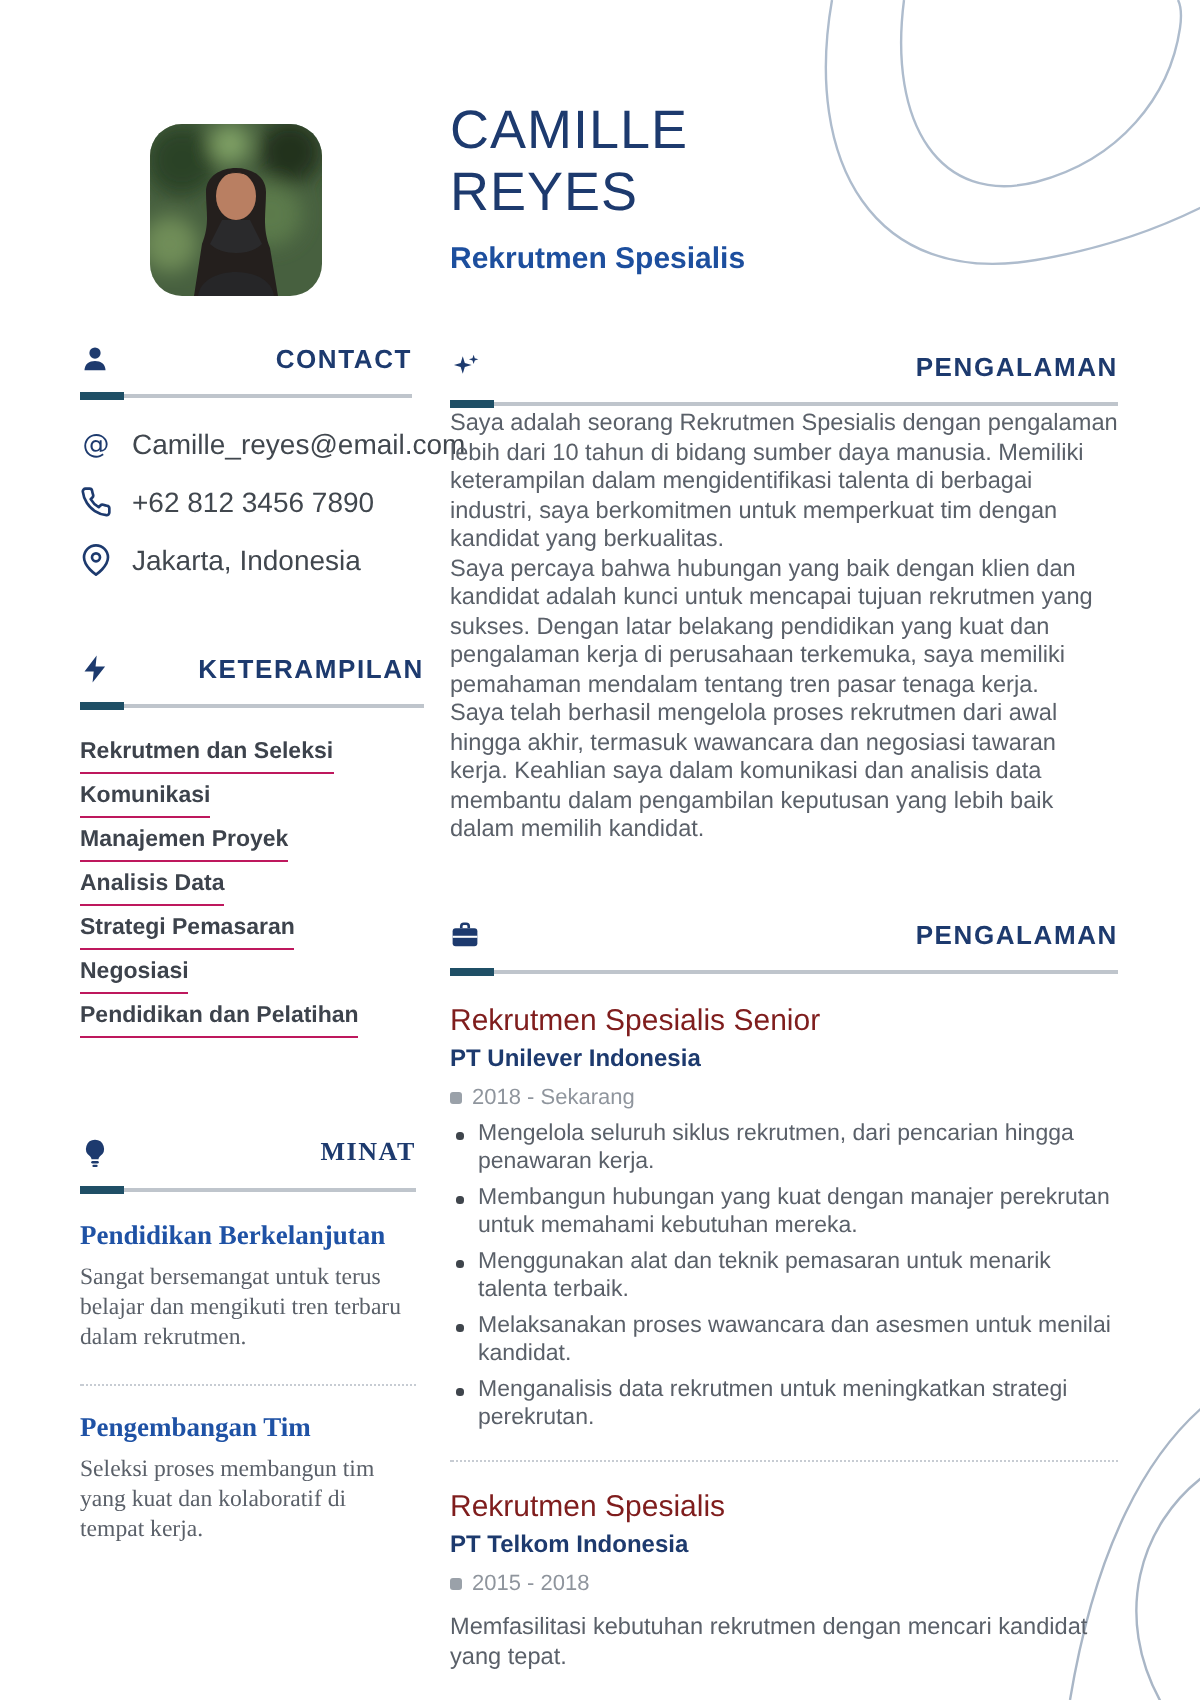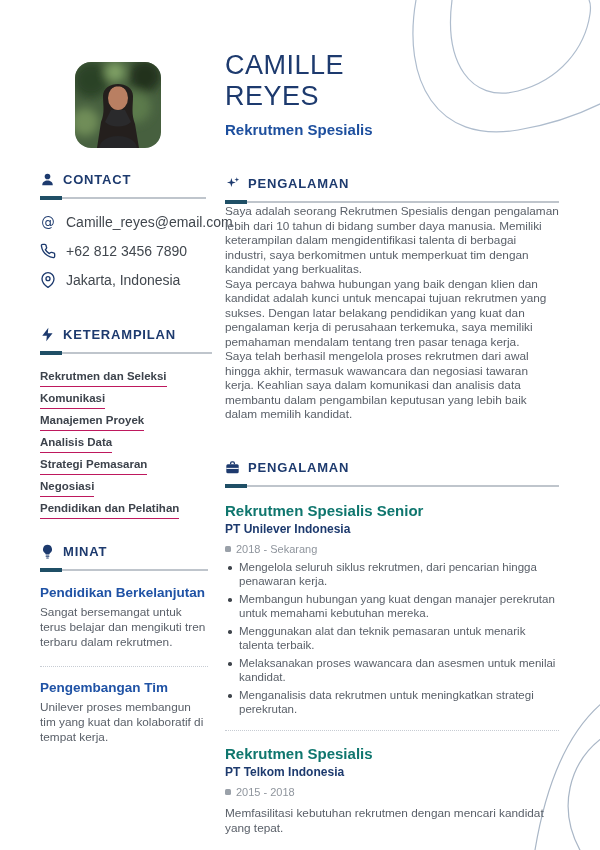--- a/index.html
+++ b/index.html
@@ -21,39 +21,39 @@
     border-radius:16px; overflow:hidden;
   }
   .header-text { position:absolute; left:225px; top:50px; width:220px; }
   .name {
     width:175px; font-size:27px; line-height:31px; font-weight:500;
     color:#1d3a6e; letter-spacing:0.5px;
   }
   .subtitle { margin-top:9px; font-size:15px; font-weight:bold; color:#1d4f9e; }
 
   
-  .sec-head { display:flex; align-items:center; gap:8px; }
+  .sec-head { display:flex; align-items:center; gap:8px;justify-content:space-between; }
   .sec-head .ic { width:15px; height:15px; flex:0 0 auto; display:block; }
   .sec-title {
     font-size:13px; font-weight:bold; color:#1d3a6e; letter-spacing:0.8px;
   }
   .divider { position:relative; height:4px; margin-top:9px; }
   .divider::after {
     content:""; position:absolute; left:0; right:0; top:1px; height:2px;
     background:#bfc5cc;
   }
   .divider::before {
     content:""; position:absolute; left:0; top:0; width:22px; height:4px;
     background:#1f4f66; z-index:1;
   }
 
   
   .sb-contact { position:absolute; left:40px; top:172px; width:166px; }
   .sb-skills  { position:absolute; left:40px; top:327px; width:172px; }
-  .sb-interests { position:absolute; left:40px; top:544px; width:168px; }
+  .sb-interests { position:absolute; left:40px; top:568px; width:168px;font-family:Liberation Serif, serif; }
 
   .c-row { display:flex; align-items:center; gap:10px; margin-top:14px; }
   .c-row + .c-row { margin-top:13px; }
   .c-row .ci { width:16px; height:16px; flex:0 0 auto; }
   .c-row .ct { font-size:14px; color:#41474e; }
 
   .skill-list { display:flex; flex-wrap:wrap; column-gap:12px; row-gap:5px; margin-top:15px; }
   .skill {
     font-size:11.5px; font-weight:bold; color:#3d434c;
     padding-bottom:4px; border-bottom:1px solid #be185d; white-space:nowrap;
@@ -62,21 +62,21 @@
   .int-heading { margin-top:13px; font-size:13.5px; font-weight:bold; color:#1f52a5; }
   .int-body { margin-top:5px; font-size:11.8px; line-height:15px; color:#5a6069; }
   .dotted { border:0; border-top:1px dotted #c7ccd3; margin:16px 0 4px 0; }
 
   
   .m-summary { position:absolute; left:225px; top:176px; width:334px; }
   .m-exp     { position:absolute; left:225px; top:460px; width:334px; }
   .para { font-size:11.8px; line-height:14.5px; color:#5a6069; }
 
   .job { margin-top:14px; }
-  .job-title { font-size:15px; font-weight:bold; color:#0f766e; }
+  .job-title { font-size:15px; font-weight:normal; color:#7f1d1d; }
   .job-company { margin-top:3px; font-size:12px; font-weight:bold; color:#1d3a6e; }
   .job-period { display:flex; align-items:center; gap:5px; margin-top:7px; }
   .job-period .sq { width:6px; height:6px; border-radius:1.5px; background:#9aa1a9; }
   .job-period .pt { font-size:11px; color:#8f959d; }
   .job-desc { margin-top:8px; font-size:11.8px; line-height:14.5px; color:#5a6069; }
   .job-bullets { list-style:none; margin-top:6px; }
   .job-bullets li {
     position:relative; padding-left:14px; margin-top:5px;
     font-size:11.5px; line-height:13.5px; color:#5a6069;
   }
@@ -187,21 +187,21 @@
       <span class="sec-title">MINAT</span>
     </div>
     <div class="divider"></div>
     <div>
       <div class="int-heading">Pendidikan Berkelanjutan</div>
       <div class="int-body">Sangat bersemangat untuk terus belajar dan mengikuti tren terbaru dalam rekrutmen.</div>
     </div>
     <hr class="dotted">
     <div>
       <div class="int-heading">Pengembangan Tim</div>
-      <div class="int-body">Unilever proses membangun tim yang kuat dan kolaboratif di tempat kerja.</div>
+      <div class="int-body">Seleksi proses membangun tim yang kuat dan kolaboratif di tempat kerja.</div>
     </div>
   </div>
 
   <div class="m-summary">
     <div class="sec-head">
       <svg class="ic" viewBox="0 0 16 16">
         <path d="M6.8 2.2 l1.1 3.6 3.6 1.1 -3.6 1.1 -1.1 3.6 -1.1-3.6 -3.6-1.1 3.6-1.1z" fill="#1d3a6e"></path>
         <path d="M12.6 1.4 l.6 1.9 1.9.6 -1.9.6 -.6 1.9 -.6-1.9 -1.9-.6 1.9-.6z" fill="#1d3a6e"></path>
       </svg>
       <span class="sec-title">PENGALAMAN</span>

